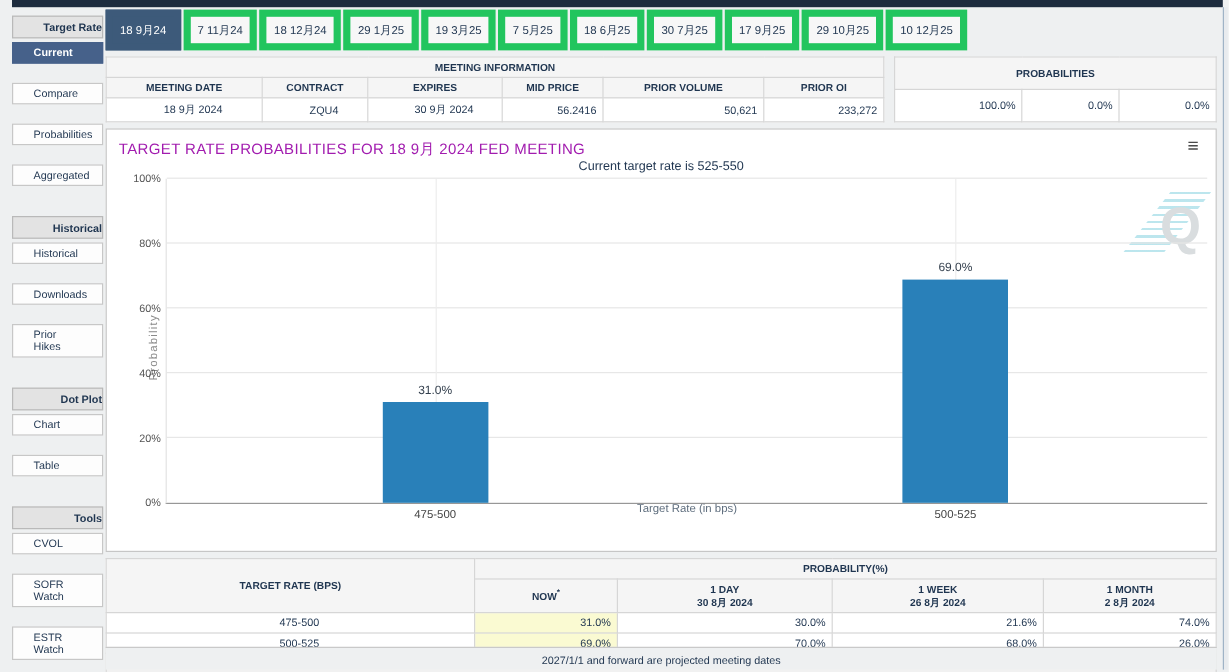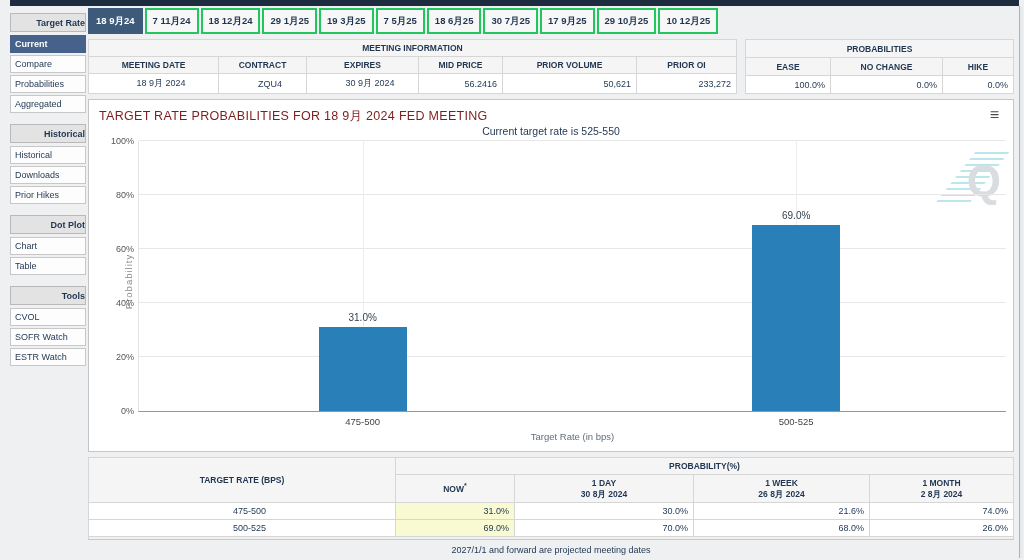--- a/index.html
+++ b/index.html
@@ -16,70 +16,70 @@
 
   
   .sidebar { position:absolute; left:10px; top:13px; width:76px; }
   .side-header {
     background:#e3e3e3; border:1px solid #b9b9b9; color:#1f3550;
     font-weight:bold; font-size:9px; text-align:right; padding:4px 0 3px;
     margin-bottom:3px;
   }
   .side-item {
     background:#fdfdfd; border:1px solid #c7c7c7; color:#1f3550;
-    font-size:9px; padding:3px 4px; margin-bottom:2px; cursor:pointer;
+    font-size:9px; padding:3px 17px; margin-bottom:16px; cursor:pointer;
   }
   .side-item.selected { background:#46618a; border-color:#46618a; color:#ffffff; font-weight:bold; }
   .side-gap { height:9px; }
 
   
   .main { position:absolute; left:88px; top:8px; width:926px; }
 
   .tabbar { display:flex; gap:2px; }
   .tab {
-    background:#f7f7f7; border:2px solid #22c55e; color:#1f3550;
-    font-size:9.5px; font-weight:bold; padding:5px 6px 4px; white-space:nowrap; cursor:pointer;
+    background:#f7f7f7; border:6px solid #22c55e; color:#1f3550;
+    font-size:9.5px; font-weight:normal; padding:5px 6px 4px; white-space:nowrap; cursor:pointer;
   }
   .tab.selected { background:#3d5a7a; border-color:#3d5a7a; color:#fff; }
 
   .info-row { display:flex; gap:8px; margin-top:5px; }
   table { border-collapse:collapse; background:#fff; font-size:9px; color:#1f3550; }
   th, td { border:1px solid #d6d6d6; padding:3px 5px; height:17px;margin-top:40px; }
   th { background:#f5f5f5; font-size:8.5px; font-weight:bold; text-align:center; }
   .num { text-align:right; }
   .ctr { text-align:center;padding-left:20px; }
   .mi-table { width:649px; }
   .pr-table { width:269px; }
 
   
   .chart-panel {
     position:relative; margin-top:5px; width:926px; height:353px;
     background:#ffffff; border:1px solid #c6c6c6;
   }
-  .chart-title { position:absolute; left:10px; top:8px; font-size:12.5px; letter-spacing:.3px; color:#7f1d1d; }
+  .chart-title { position:absolute; left:10px; top:8px; font-size:12.5px; letter-spacing:.3px; color:#a21caf; }
   .chart-subtitle { position:absolute; left:0; right:0; top:25px; text-align:center; font-size:10.5px; color:#1f3550; }
   .menu-icon { position:absolute; right:14px; top:9px; font-size:16px; line-height:12px; color:#4a4a4a; cursor:pointer; }
   .watermark { position:absolute; right:10px; top:52px; width:48px; height:52px; pointer-events:none; }
   .watermark .q { position:absolute; right:2px; top:4px; font-size:44px; font-weight:bold; color:#d9dddf; font-family:"Liberation Sans",sans-serif; }
   .watermark .hatch {
     position:absolute; left:0; top:0; width:34px; height:52px;
     background:repeating-linear-gradient(180deg,#9fdbe6 0 2px,transparent 2px 6px);
     transform:skewX(-38deg); opacity:.7;
   }
   .plot { position:absolute; left:49px; top:41px; width:868px; height:271px;
           border-left:1px solid #e3e3e3; border-bottom:1px solid #979797; }
   .gridline { position:absolute; left:0; width:100%; height:1px; background:#e7e7e7; }
   .vgridline { position:absolute; top:0; bottom:0; width:1px; background:#ededed; }
   .ytick { position:absolute; right:100%; margin-right:5px; transform:translateY(50%); font-size:9px; color:#555; white-space:nowrap; }
   .bar { position:absolute; bottom:0; background:#2980b9; }
   .bar-label { position:absolute; transform:translateX(-50%); font-size:10px; color:#333f4d; }
   .cat-label { position:absolute; top:100%; margin-top:5px; transform:translateX(-50%); font-size:9.5px; color:#444; }
   .ylabel { position:absolute; left:-38px; top:50%; transform:rotate(-90deg) translateX(0); transform-origin:center;
             font-size:9.5px; color:#8a8a8a; letter-spacing:1px; white-space:nowrap; }
-  .xlabel { position:absolute; left:0; right:0; top:100%; margin-top:20px; text-align:center; font-size:9.5px; color:#5f6e7e; }
+  .xlabel { position:absolute; left:0; right:0; top:100%; text-align:center; font-size:9.5px; color:#5f6e7e; }
 
   
   .hist-table { margin-top:5px; width:926px; }
   .hist-table th.sub { font-size:8.5px; line-height:1.25; }
   .hist-table td { height:15px; }
   .cell-now { background:#fafad2; }
   .foot-row td { background:#f1f1f1; color:#9a9a9a; font-size:8.5px; text-align:center; height:15px; }
   .sup { vertical-align:super; font-size:7px; }
 
   .footer-note {
@@ -155,25 +155,20 @@
         <td class="num">233,272</td>
       </tr>
     </tbody>
       </table>
 
     <table class="pr-table">
       <tbody>
           <tr>
             <th colspan="3">PROBABILITIES</th>
           </tr>
-      <tr>
-        <th style="width:85px">EASE</th>
-        <th style="width:112px">NO CHANGE</th>
-        <th>HIKE</th>
-      </tr>
       <tr>
         <td class="num">100.0%</td>
         <td class="num">0.0%</td>
         <td class="num">0.0%</td>
       </tr>
     </tbody>
       </table>
   </div>
 
   <div class="chart-panel">

